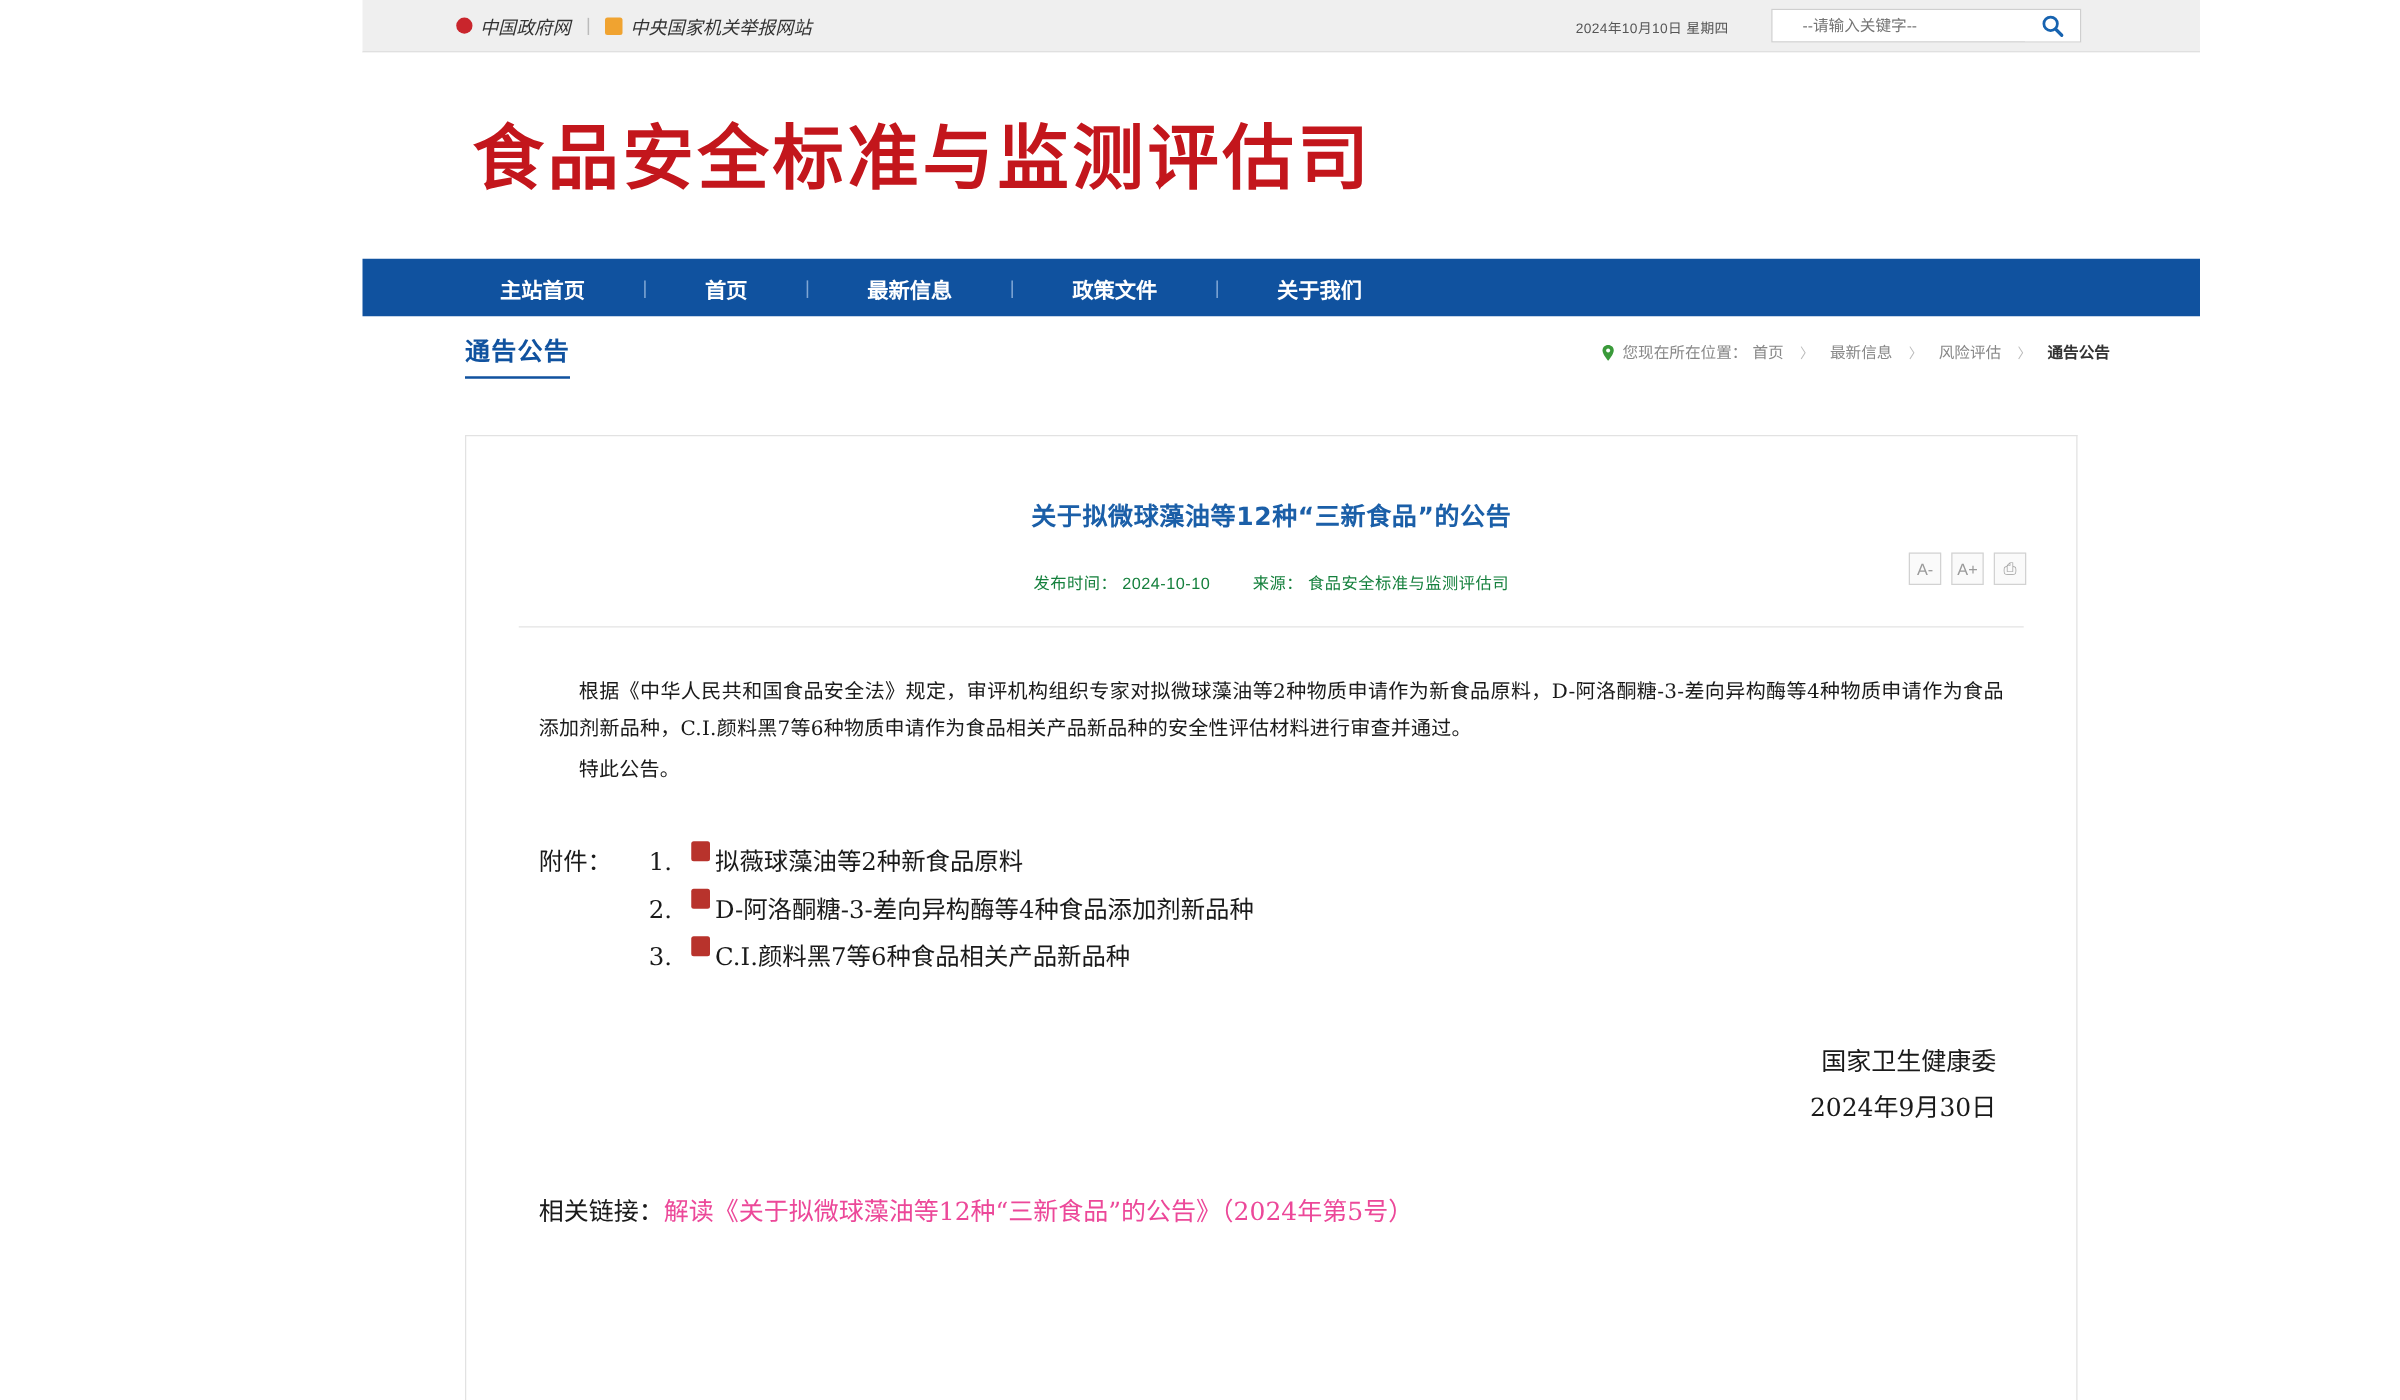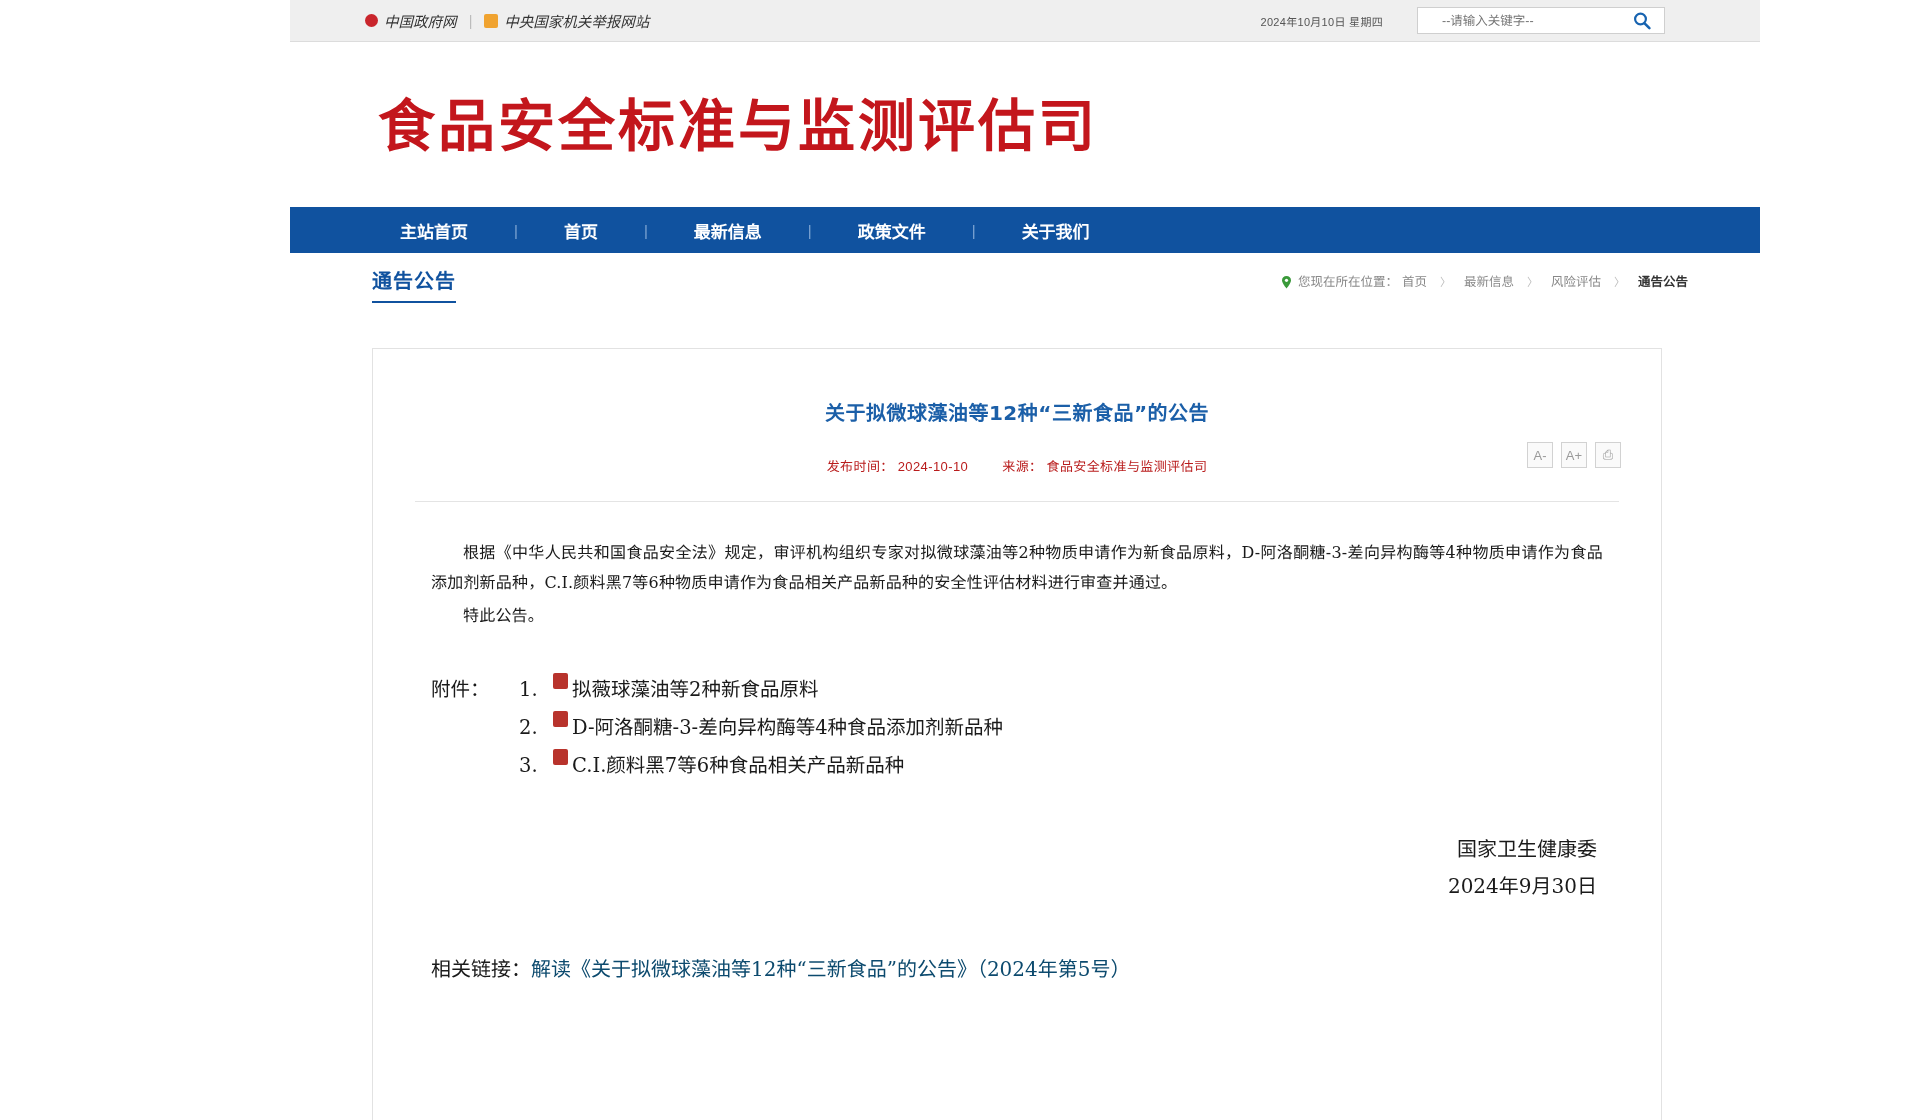--- a/index.html
+++ b/index.html
@@ -212,21 +212,21 @@
     font-size: 20px;
     font-weight: bold;
     color: #1b5fa8;
     font-family: "DejaVu Sans", sans-serif;
     letter-spacing: 0.5px;
   }
   .art-meta {
     margin-top: 30px;
     text-align: center;
     font-size: 13px;
-    color: #b91c1c;
+    color: #15803d;
     letter-spacing: 0.4px;
   }
   .art-meta .gap { display:inline-block; width: 26px; }
   .tools {
     position: absolute;
     right: 40px;
     top: 93px;
     display: flex;
     gap: 8px;
   }
@@ -292,21 +292,21 @@
     line-height: 1.85;
     padding-right: 6px;
   }
   .related {
     margin-top: 48px;
     font-size: 20px;
     text-indent: 0;
     padding-left: 0;
   }
   .related .rl-label { }
-  .related a { color: #0c4a6e; text-decoration: none; cursor: pointer; text-align: right; }
+  .related a { color: #ec4899; text-decoration: none; cursor: pointer; text-align: right; }
   .side-left, .side-right {
     position: absolute;
     top: 0;
     width: 290px;
     height: 1120px;
     background: #ffffff;
   }
   .side-left { left: 0; }
   .side-right { left: 1760px; width: 160px; }
 </style>

